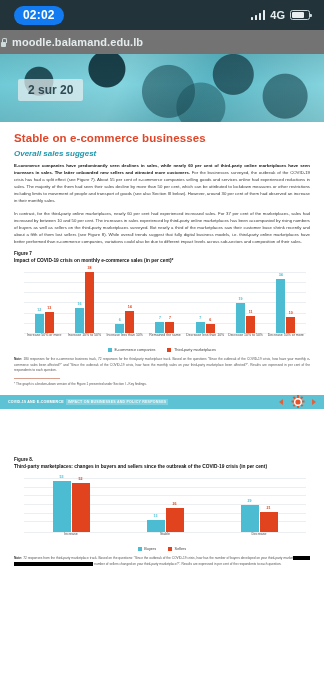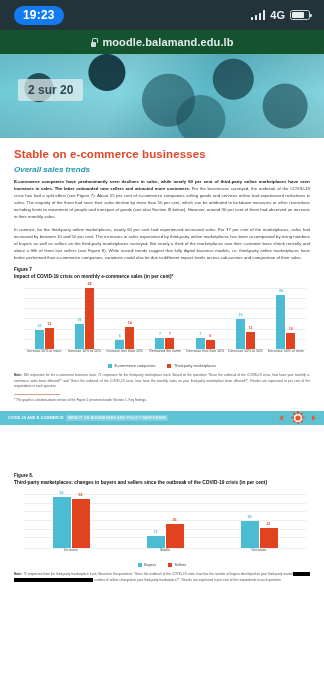--- a/index.html
+++ b/index.html
@@ -28,37 +28,37 @@
   .bars i:nth-child(3){height:7.5px}.bars i:nth-child(4){height:10px}
   .net { color: #e8eef0; font-size: 11px; font-weight: 700; }
   .batt { width: 20px; height: 10px; border: 1.3px solid #c9d6da; border-radius: 2.5px;
           position: relative; padding: 1px; }
   .batt::after { content:""; position:absolute; right:-3.2px; top:2.6px; width:1.8px;
           height:3.6px; background:#c9d6da; border-radius:0 1px 1px 0; }
   .batt span { display:block; height:100%; width:72%; background:#e8eef0; border-radius:1px; }
 
   
   .urlbar {
-    height: 24px; display:flex; align-items:center; justify-content:center;
-    gap:5px; background:#14532d;
+    height: 24px; display:flex; align-items:center; 
+    gap:5px; background:#737373;
   }
   .urlbar .lock { width:7px; height:9px; position:relative; }
   .urlbar .lock::before { content:""; position:absolute; left:1px; bottom:0; width:5px; height:5px;
       background:#cfdadd; border-radius:1px; }
   .urlbar .lock::after { content:""; position:absolute; left:1.8px; top:0; width:3.4px; height:4px;
       border:1.2px solid #cfdadd; border-bottom:none; border-radius:2px 2px 0 0; }
   .url-text { color:#e3ebed; font-size:11px; font-weight:600; letter-spacing:.1px; }
 
   
   .viewport { position:absolute; top:54px; left:0; right:0; bottom:0; overflow:hidden;
               background:#ffffff; }
   .doc { position:relative; width:324px; background:#fff; }
 
   
-  .hero { position:relative; height:84px; width:100%; overflow:hidden;
+  .hero { position:relative; height:68px; width:100%; overflow:hidden;
           background:#7dd3fc; }
   .hero .photo { position:absolute; inset:0;
      background:
        radial-gradient(circle at 12% 40%, rgba(20,60,70,.85) 0 14px, transparent 15px),
        radial-gradient(circle at 33% 22%, rgba(15,50,60,.9) 0 18px, transparent 19px),
        radial-gradient(circle at 52% 55%, rgba(25,75,85,.55) 0 26px, transparent 27px),
        radial-gradient(circle at 72% 30%, rgba(18,58,68,.7) 0 20px, transparent 21px),
        radial-gradient(circle at 88% 62%, rgba(22,70,80,.6) 0 22px, transparent 23px),
        radial-gradient(circle at 62% 78%, rgba(30,88,98,.5) 0 24px, transparent 25px),
        linear-gradient(115deg, #6fcdda 0%, #86d9e4 38%, #5dbccb 62%, #8ddce6 100%);
@@ -136,21 +136,21 @@
 
   .gap { height:42px; background:#fff; }
   .page2 { padding: 6px 14px 0; }
 </style>
 </head>
 <body>
 
 <div class="phone">
 
   <div class="statusbar">
-    <div class="clock-pill">19:23</div>
+    <div class="clock-pill">02:02</div>
     <div class="status-right">
       <span class="bars">
           <i></i>
           <i></i>
           <i></i>
           <i></i>
         </span>
       <span class="net">4G</span>
       <span class="batt">
           <span></span>
@@ -167,21 +167,21 @@
     <div class="doc">
 
       <div class="hero">
         <div class="photo"></div>
         <div class="shade"></div>
         <div class="page-badge">2 sur 20</div>
       </div>
 
       <div class="content">
         <h1 class="doc-title">Stable on e-commerce businesses</h1>
-        <h2 class="sub-title">Overall sales trends</h2>
+        <h2 class="sub-title">Overall sales suggest</h2>
 
         <p class="para"><b>E-commerce companies have predominantly seen declines in sales, while nearly 60 per cent of third-party online marketplaces have seen increases in sales. The latter onboarded new sellers and attracted more customers.</b><span> For the businesses surveyed, the outbreak of the COVID-19 crisis has had a split effect (see Figure 7). About 55 per cent of e-commerce companies selling goods and services online had experienced reductions in sales. The majority of the them had seen their sales decline by more than 50 per cent, which can be attributed to lockdown measures or other restrictions including limits to movement of people and transport of goods (see also Section III below). However, around 30 per cent of them had observed an increase in their monthly sales.</span></p>
 
         <p class="para">In contrast, for the third-party online marketplaces, nearly 60 per cent had experienced increased sales. For 37 per cent of the marketplaces, sales had increased by between 10 and 50 per cent. The increases in sales experienced by third-party online marketplaces has been accompanied by rising numbers of buyers as well as sellers on the third-party marketplaces surveyed. But nearly a third of the marketplaces saw their customer base shrink recently and about a fifth of them lost sellers (see Figure 8). While overall trends suggest that fully digital business models, i.e. third-party online marketplaces have better performed than e-commerce companies, variations could also be due to different impact levels across sub-sectors and composition of their sales.</p>
 
         <div>
           <div class="fig-label">Figure 7</div>
           <div class="fig-title">Impact of COVID-19 crisis on monthly e-commerce sales (in per cent)*</div>
 
           <div class="chart">

